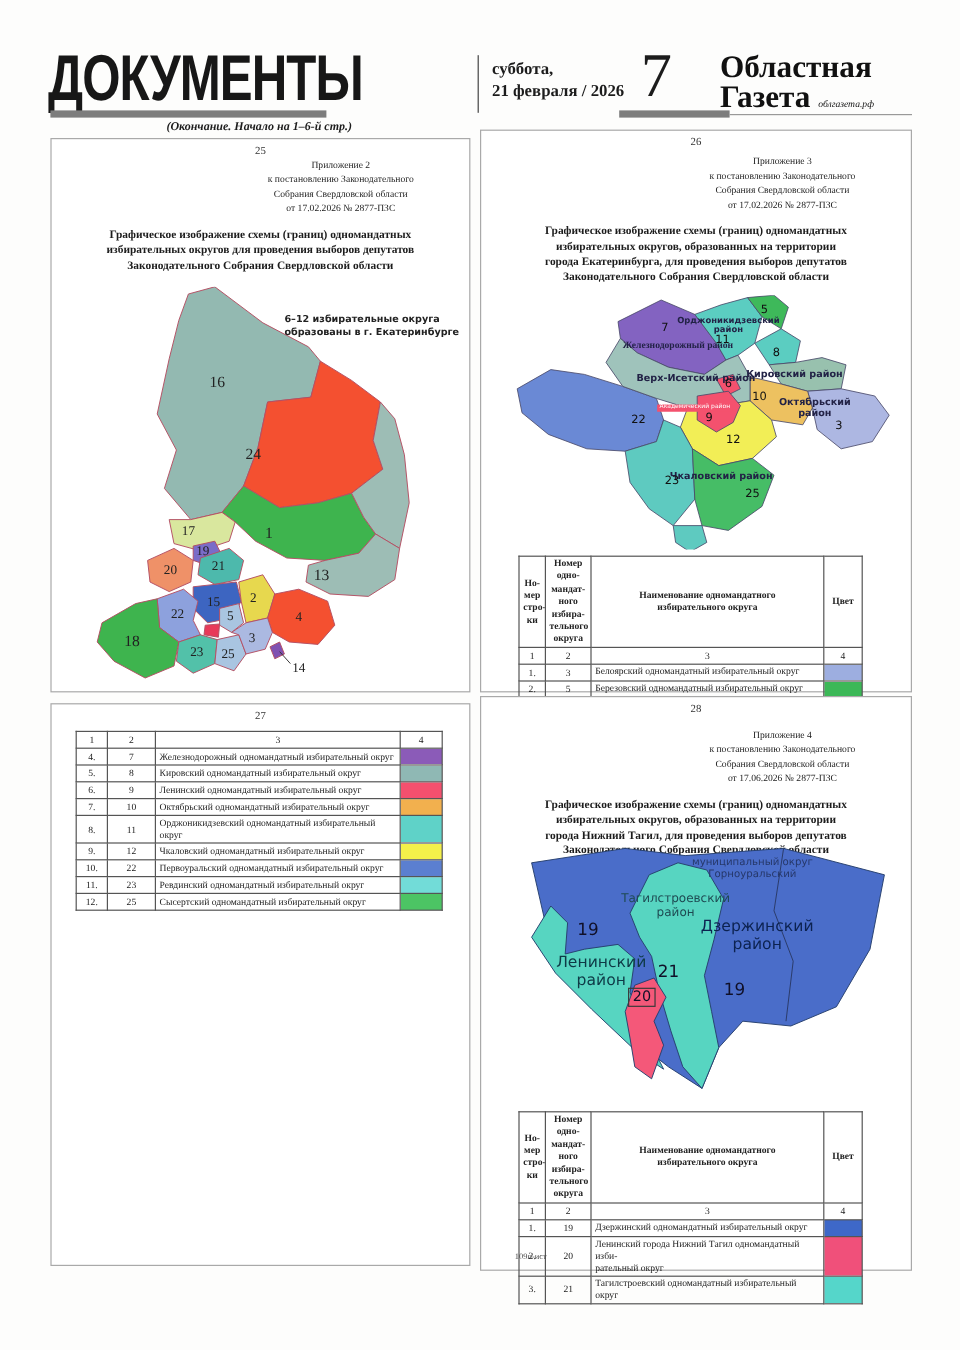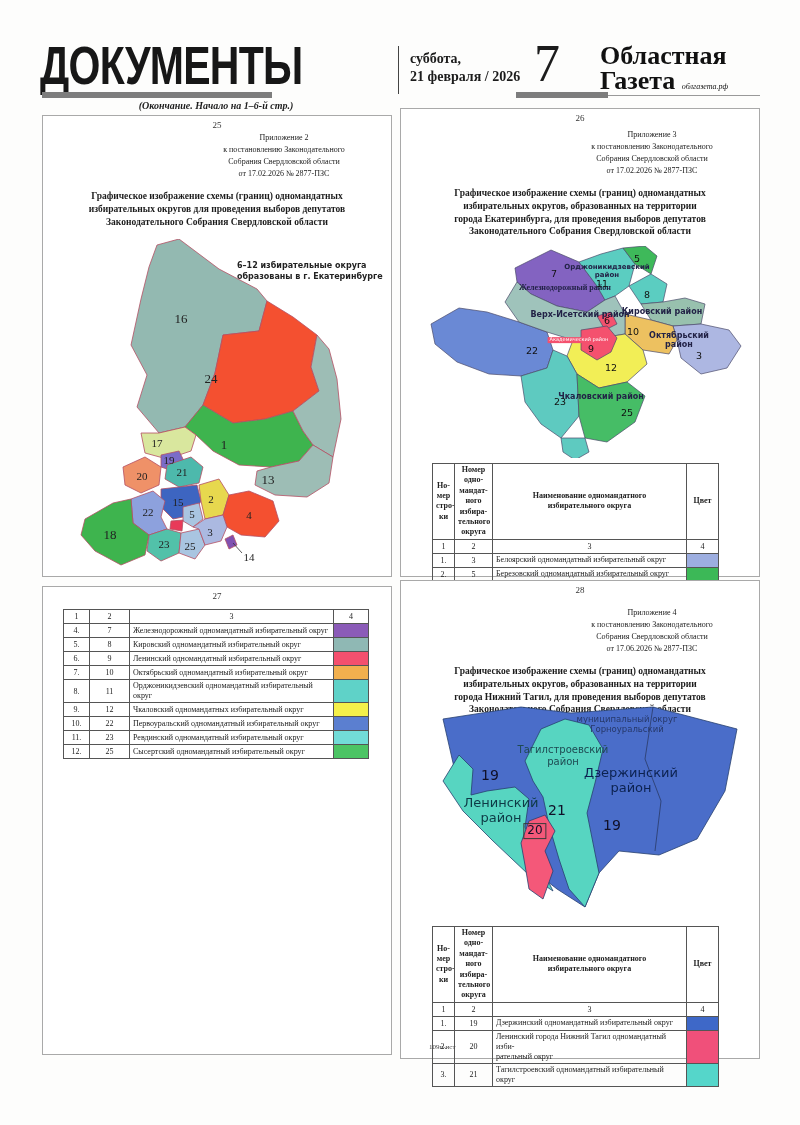--- a/index.html
+++ b/index.html
@@ -283,21 +283,21 @@
     <tr class="dr">
       <td class="cc">8.</td>
           <td class="cc">11</td>
       <td class="nm">Орджоникидзевский одномандатный избирательный
 округ</td>
           <td style="background-color: rgb(95, 210, 200);"></td>
     </tr>
     <tr class="dr">
       <td class="cc">9.</td>
           <td class="cc">12</td>
-      <td class="nm">Чкаловский одномандатных избирательный округ</td>
+      <td class="nm">Чкаловский одномандатный избирательный округ</td>
           <td style="background-color: rgb(244, 240, 74);"></td>
     </tr>
     <tr class="dr">
       <td class="cc">10.</td>
           <td class="cc">22</td>
       <td class="nm">Первоуральский одномандатный избирательный округ</td>
           <td style="background-color: rgb(91, 127, 208);"></td>
     </tr>
     <tr class="dr">
       <td class="cc">11.</td>

